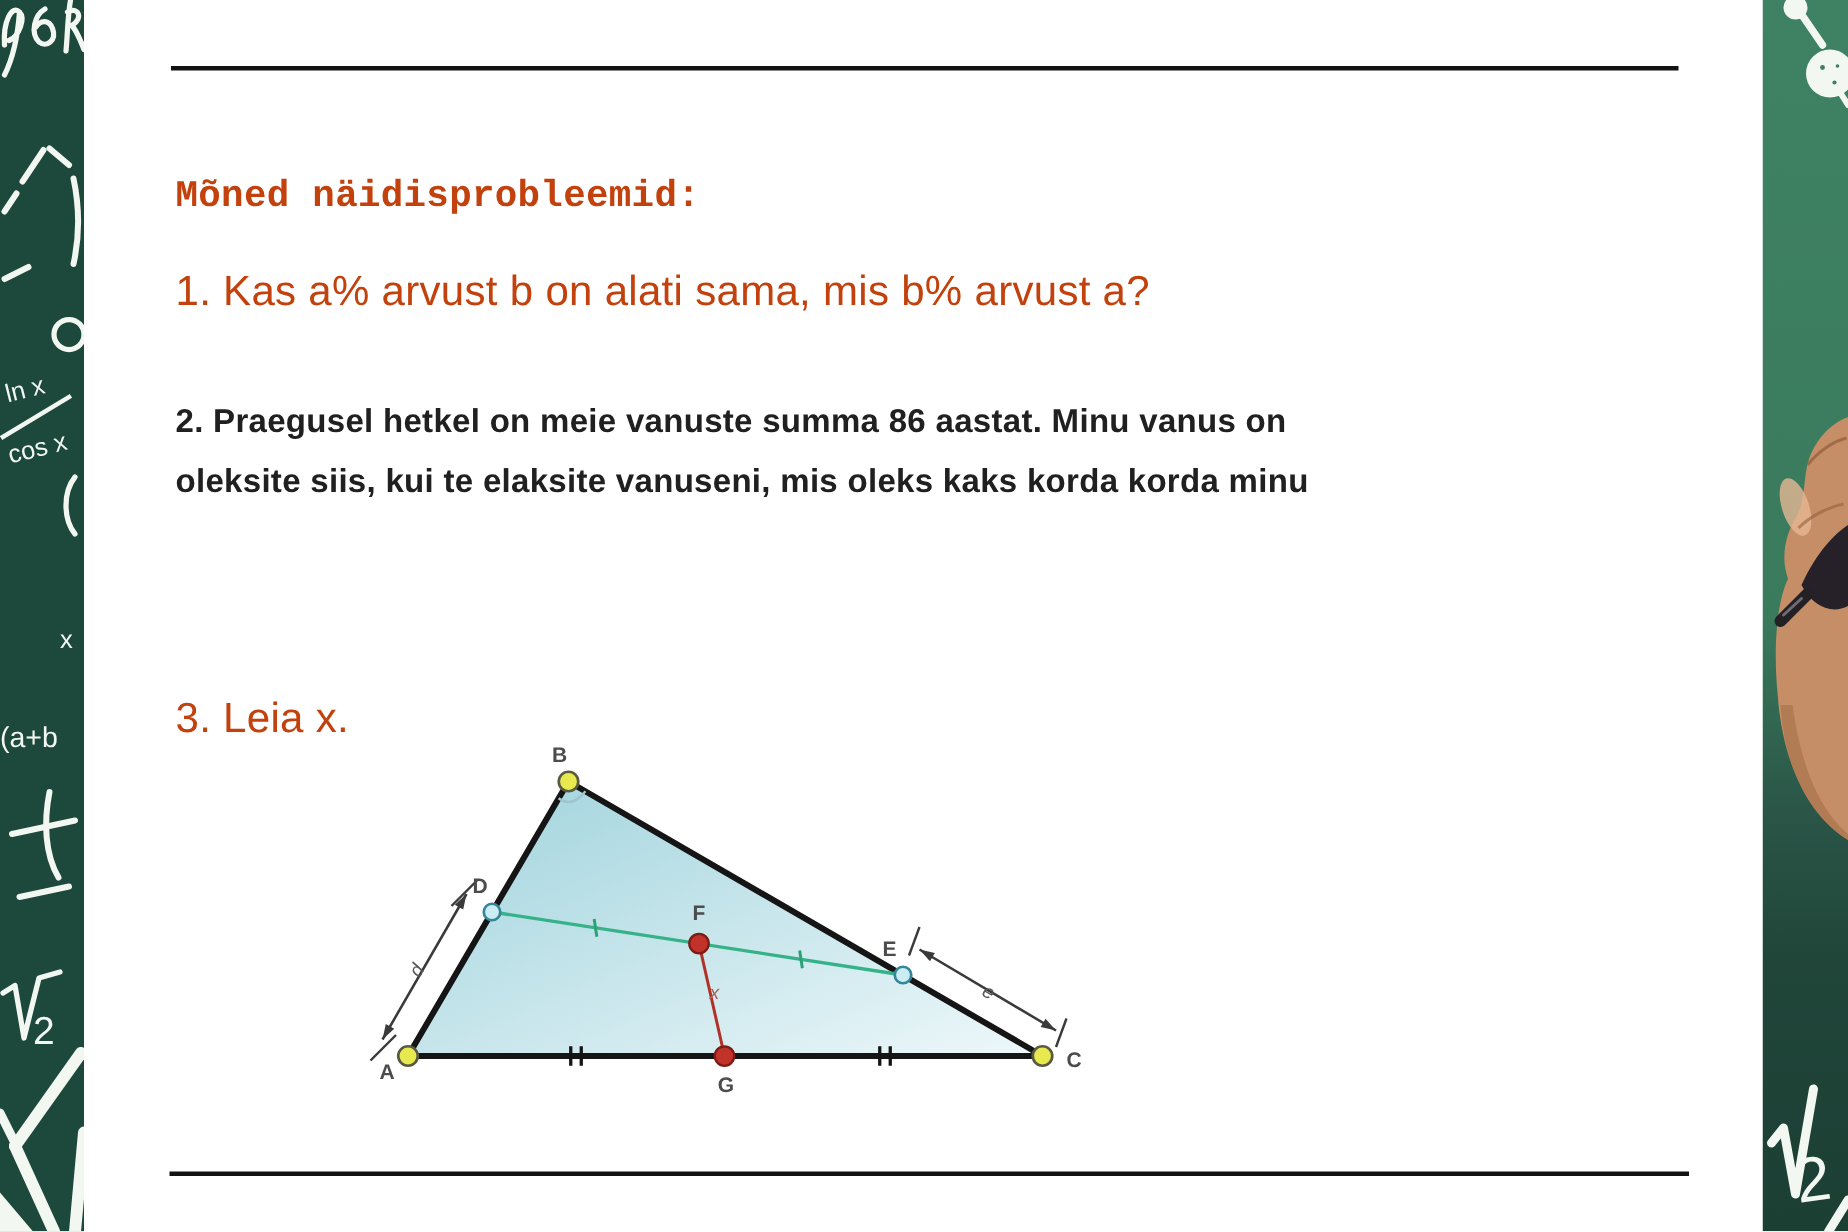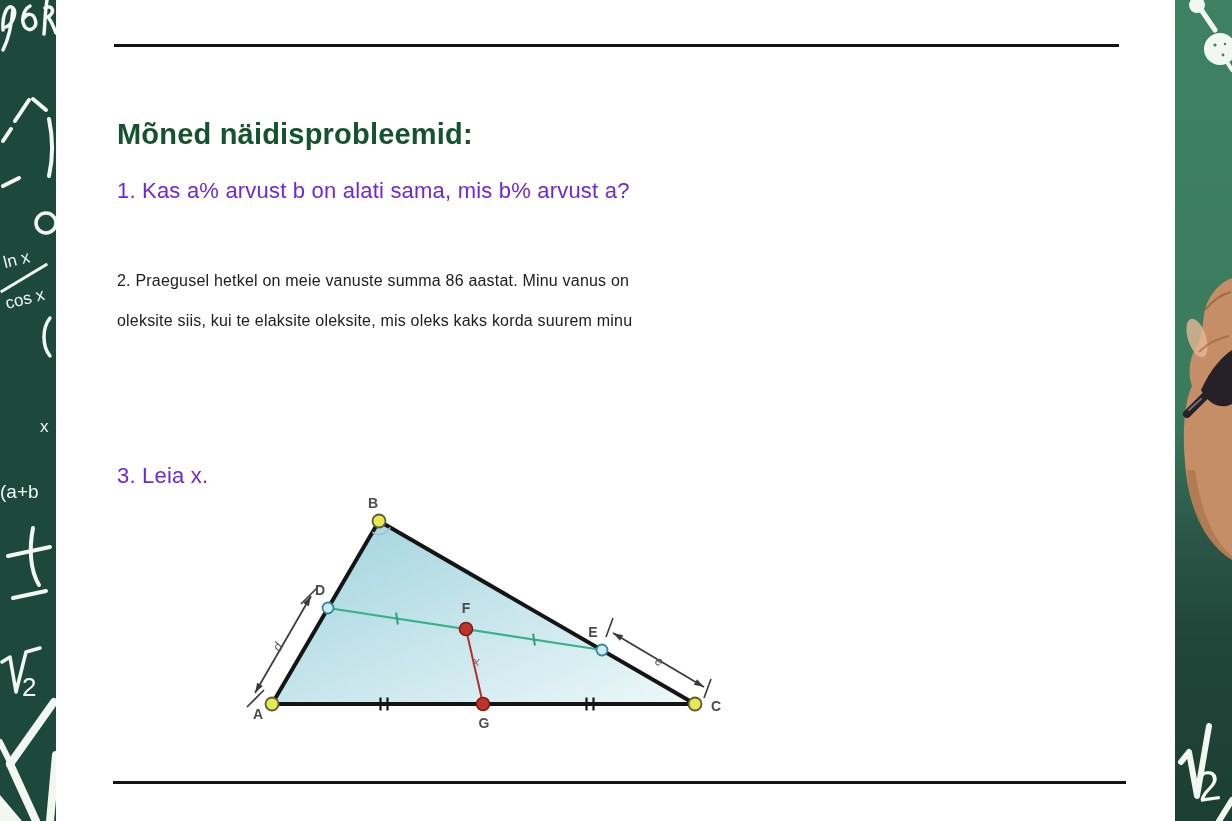--- a/index.html
+++ b/index.html
@@ -4,28 +4,28 @@
 <style>
   html,body{margin:0;padding:0;background:#ffffff;}
   #stage{position:relative;width:1232px;height:821px;background:#ffffff;overflow:hidden;
          font-family:"Liberation Sans",sans-serif;color:#1c1c1c;}
   .board{position:absolute;top:0;height:821px;display:block;}
   #board-left{left:0;width:56px;}
   #board-right{right:0;width:57px;}
   .rule{position:absolute;background:#131313;height:3px;}
   #rule-top{left:114px;top:44px;width:1005px;}
   #rule-bottom{left:113px;top:781px;width:1013px;}
-  #heading{position:absolute;left:117px;top:99px;font-size:29px;font-weight:700;
-           letter-spacing:.2px;color:#14532d;white-space:nowrap;}
-  .body-text{position:absolute;left:117px;font-size:22px;letter-spacing:.2px;
-             color:#6d28d9;white-space:nowrap;}
+  #heading{position:absolute;left:117px;top:99px;font-size:25px;font-weight:700;
+           letter-spacing:.2px;color:#c2410c;white-space:nowrap;font-family:Liberation Mono, monospace;}
+  .body-text{position:absolute;left:117px;font-size:28px;letter-spacing:.2px;
+             color:#c2410c;white-space:nowrap;}
   #problem-1{top:178px;}
   #problem-2{position:absolute;left:117px;top:261px;}
-  #problem-2 .pline{font-size:16px;letter-spacing:.2px;color:#202020;white-space:nowrap;
-                    height:40px;line-height:40px;}
+  #problem-2 .pline{font-size:22px;letter-spacing:.2px;color:#202020;white-space:nowrap;
+                    height:40px;line-height:40px;font-weight:bold;}
   #problem-3{top:463px;}
   #diagram{position:absolute;left:228px;top:482px;}
   .diag-label{font-size:14px;fill:#4c4c4c;font-weight:600;}
   .dim-label{font-size:13px;fill:#555555;font-style:italic;}
   .chalk-text{fill:#f3f7f2;}
 </style>
 </head>
 <body>
 
 <div id="stage">
@@ -111,21 +111,21 @@
 
   <div id="rule-top" class="rule"></div>
   <div id="rule-bottom" class="rule"></div>
 
   <h1 id="heading">Mõned näidisprobleemid:</h1>
 
   <div id="problem-1" class="body-text">1. Kas a% arvust b on alati sama, mis b% arvust a?</div>
 
   <div id="problem-2">
     <div class="pline">2. Praegusel hetkel on meie vanuste summa 86 aastat. Minu vanus on</div>
-    <div class="pline">oleksite siis, kui te elaksite oleksite, mis oleks kaks korda suurem minu</div>
+    <div class="pline">oleksite siis, kui te elaksite vanuseni, mis oleks kaks korda korda minu</div>
   </div>
 
   <div id="problem-3" class="body-text">3. Leia x.</div>
 
   <svg id="diagram" width="524" height="260" viewBox="228 482 524 260">
     <defs>
       <linearGradient id="triGrad" x1="0" y1="0" x2="1" y2="1">
         <stop offset="0%" stop-color="#9ed2dc"></stop>
         <stop offset="100%" stop-color="#eef8fa"></stop>
       </linearGradient>

